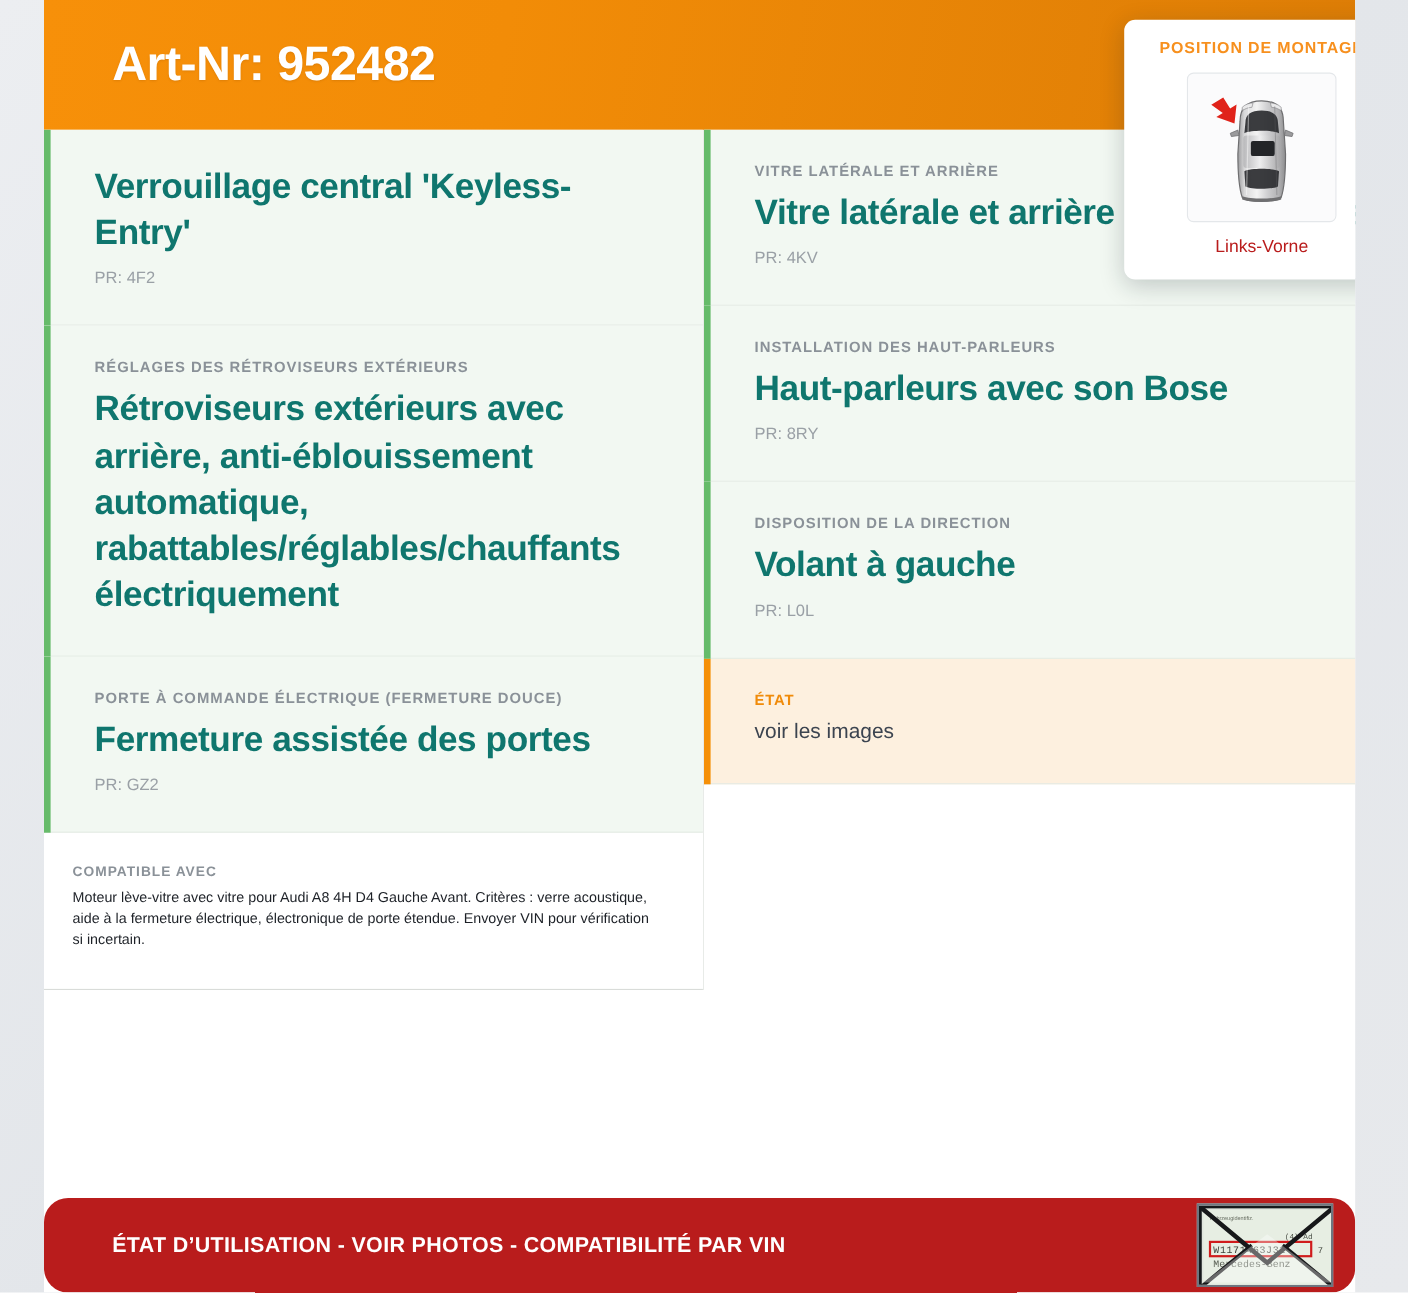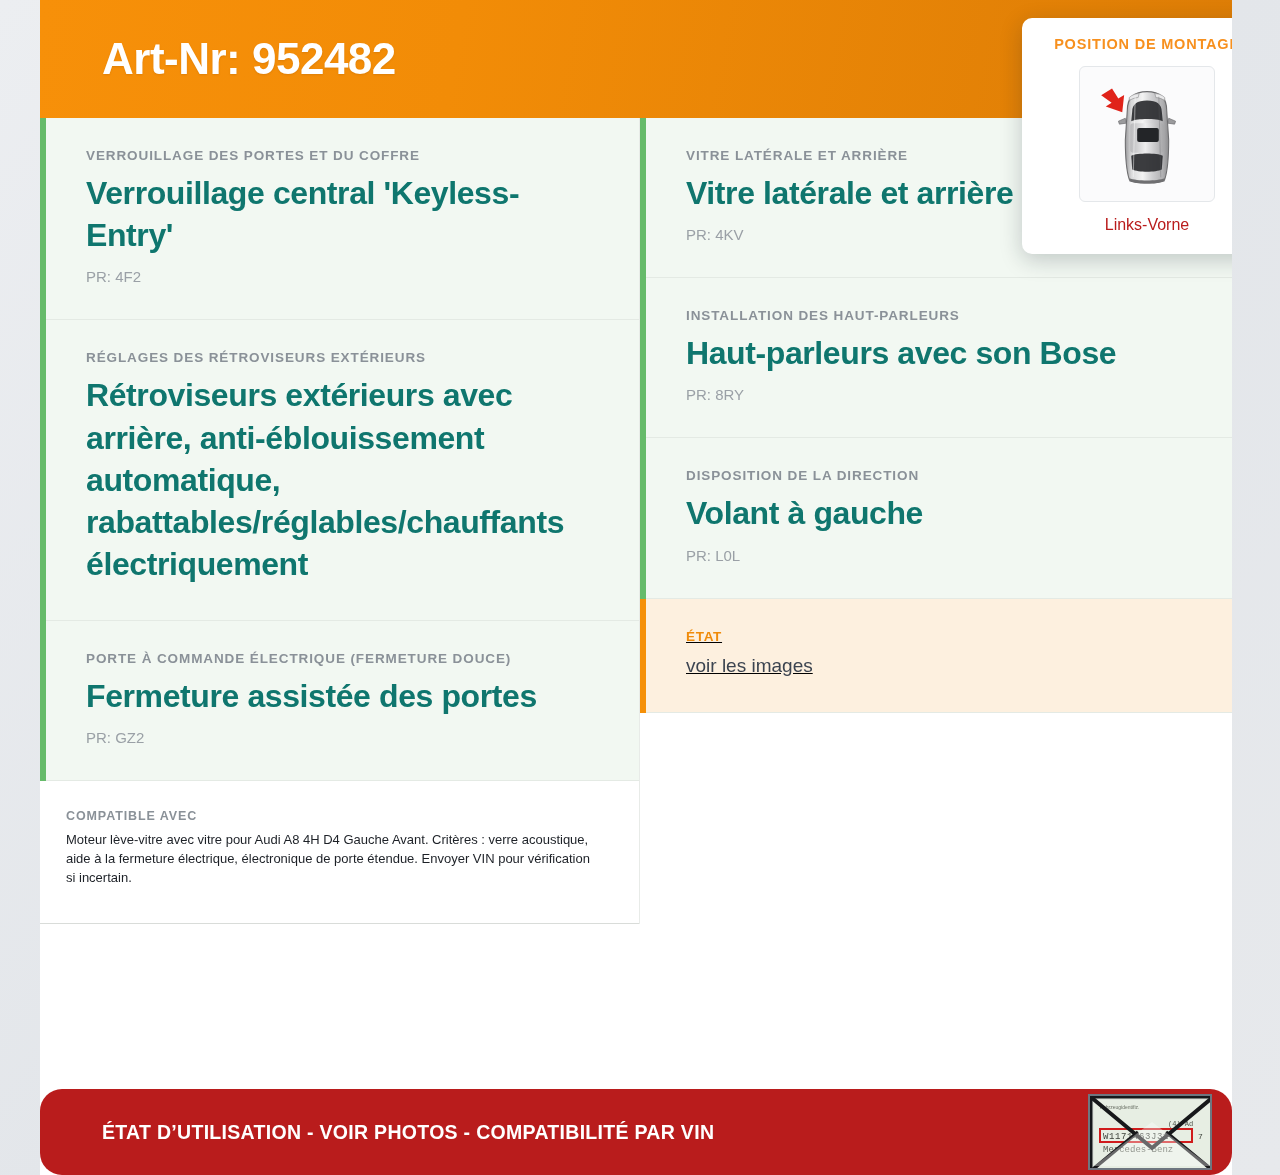--- a/index.html
+++ b/index.html
@@ -67,21 +67,20 @@
   }
   .cell::before {
     content: "";
     position: absolute;
     left: 0; top: 0; bottom: -1px;
     width: 6px;
     background: #66bb6a;
   }
   .cell.state {
     background: #fdf0df;
-    text-decoration: underline;
   }
   .cell.state::before { background: #f59008; }
 
   .cell-label {
     font-size: 13.5px;
     font-weight: bold;
     letter-spacing: 0.9px;
     color: #8a9198;
     text-transform: uppercase;
     margin-bottom: 9px;
@@ -209,21 +208,20 @@
 
   <div class="header">
     <div class="header-title">Art-Nr: 952482</div>
   </div>
 
   <div class="columns">
 
     <div class="col col-left">
 
       <div class="cell">
-        <div class="cell-label">VERROUILLAGE DES PORTES ET DU COFFRE</div>
         <div class="cell-value">Verrouillage central 'Keyless-Entry'</div>
         <div class="cell-pr">PR: 4F2</div>
       </div>
 
       <div class="cell">
         <div class="cell-label">RÉGLAGES DES RÉTROVISEURS EXTÉRIEURS</div>
         <div class="cell-value">Rétroviseurs extérieurs avec arrière, anti-éblouissement automatique, rabattables/réglables/chauffants électriquement</div>
       </div>
 
       <div class="cell">

